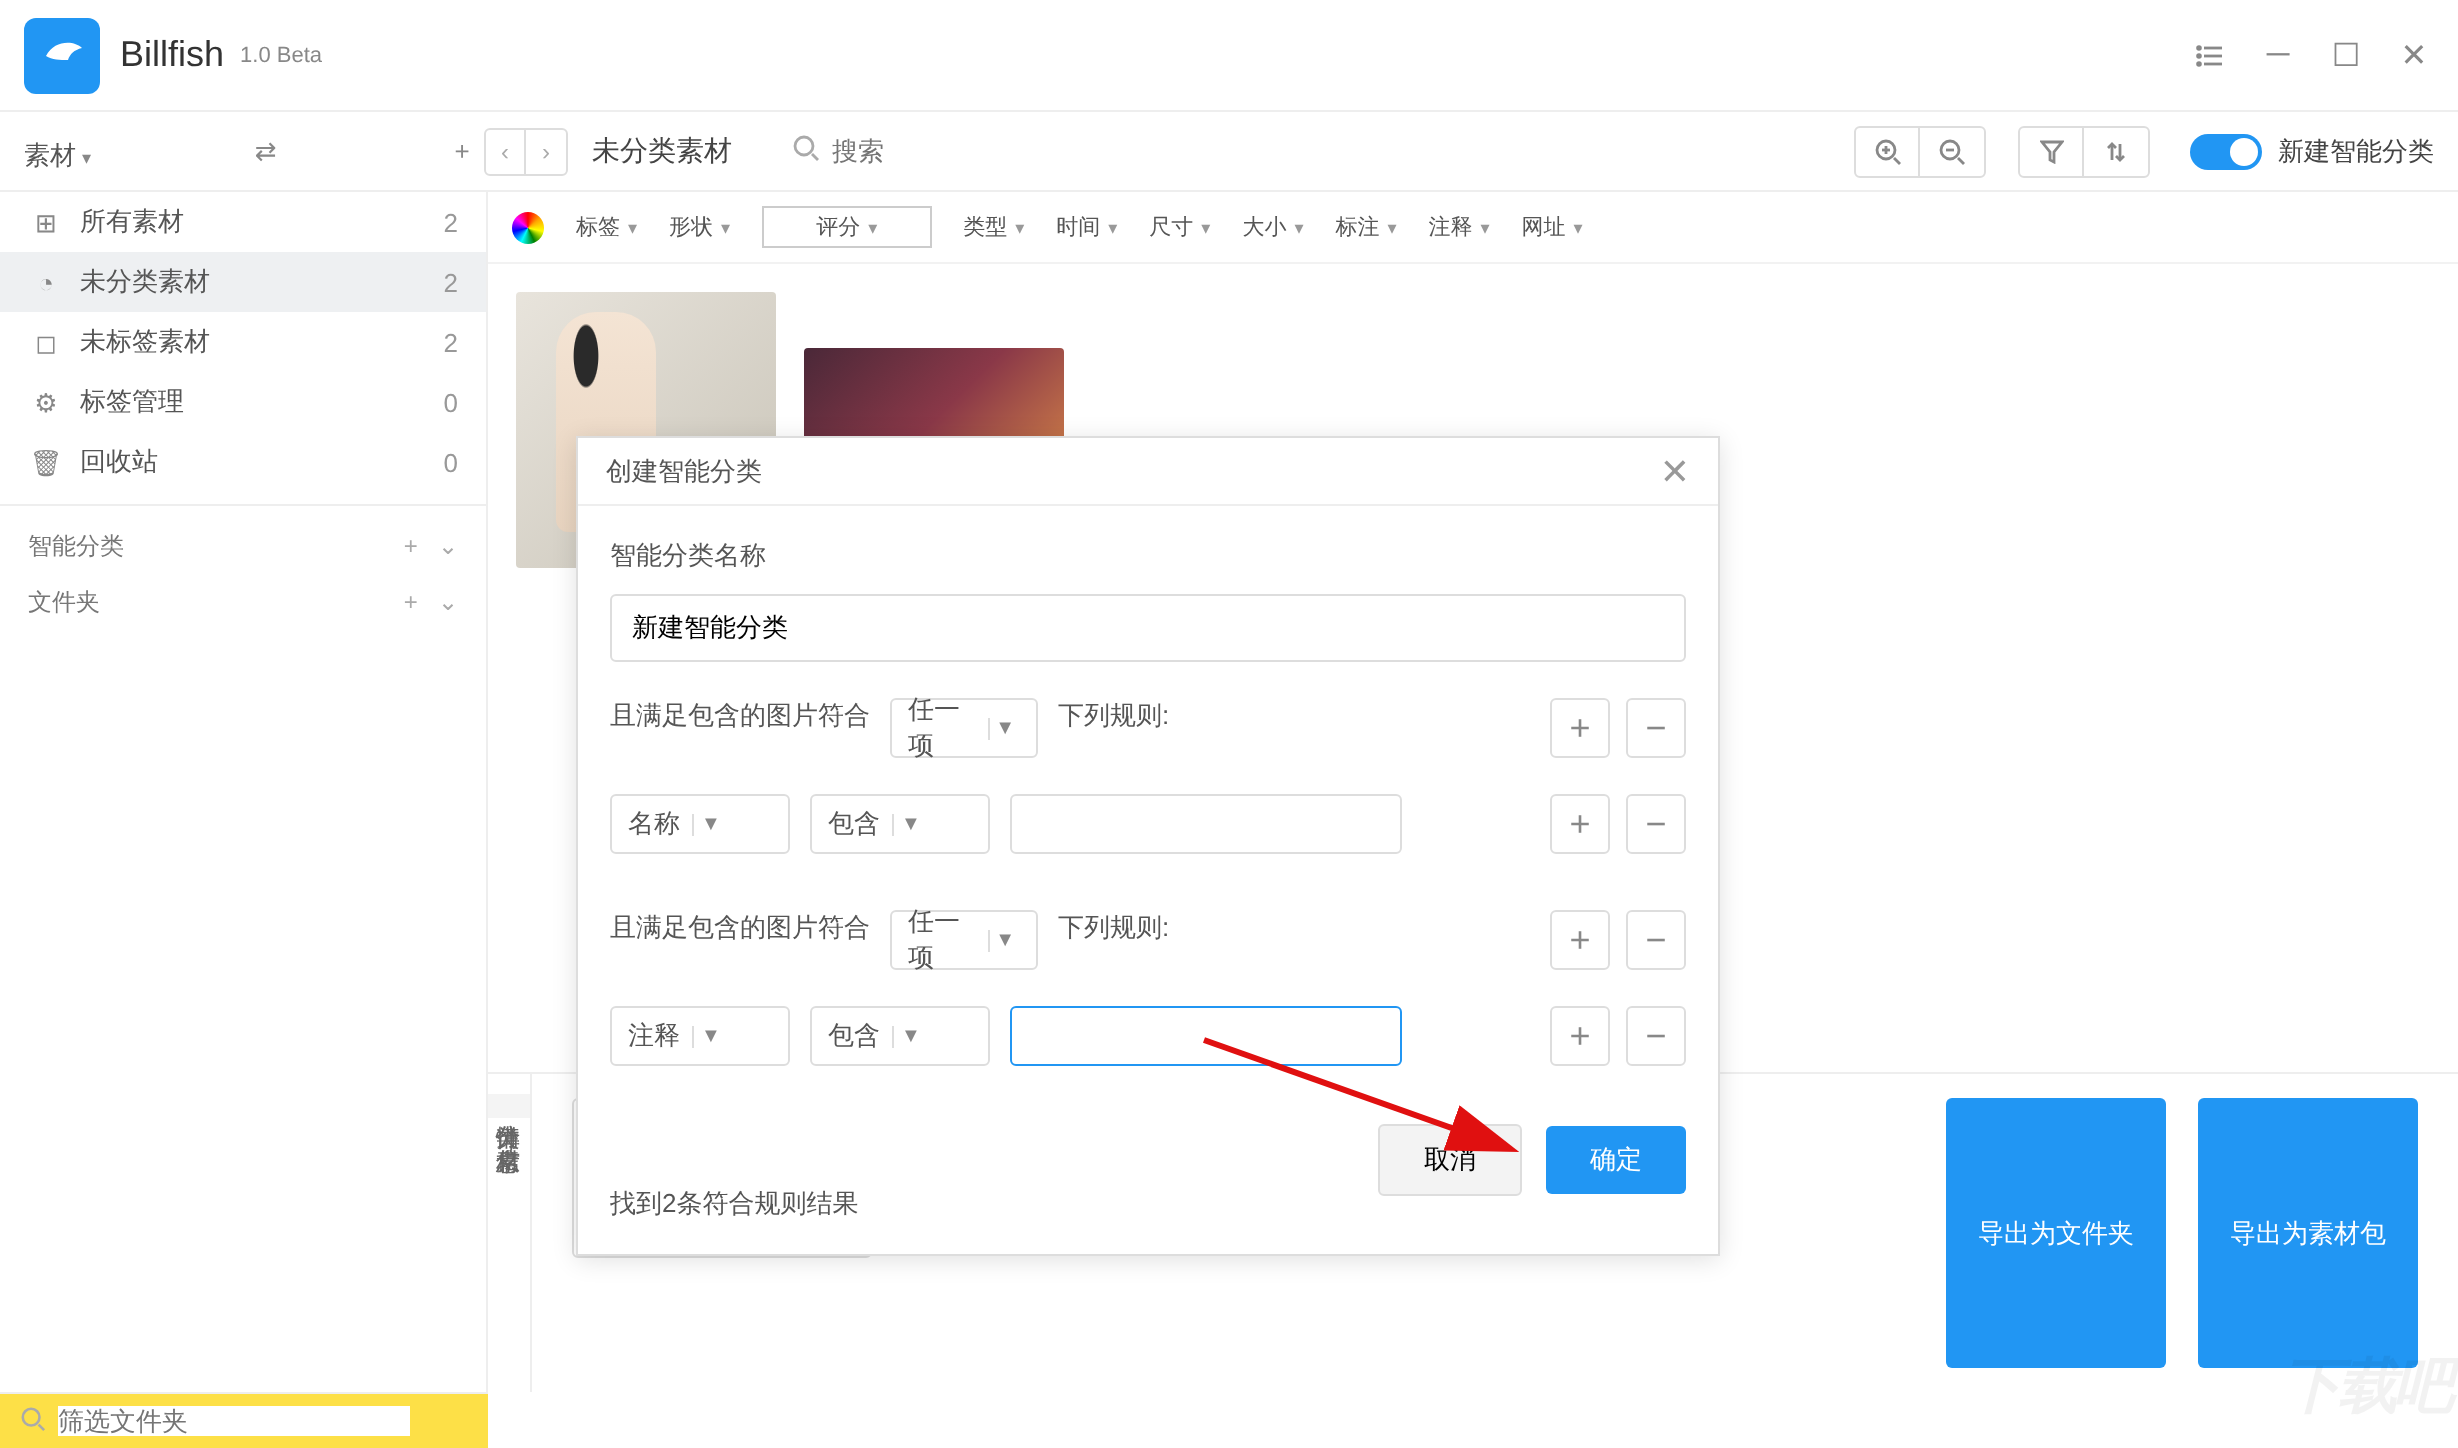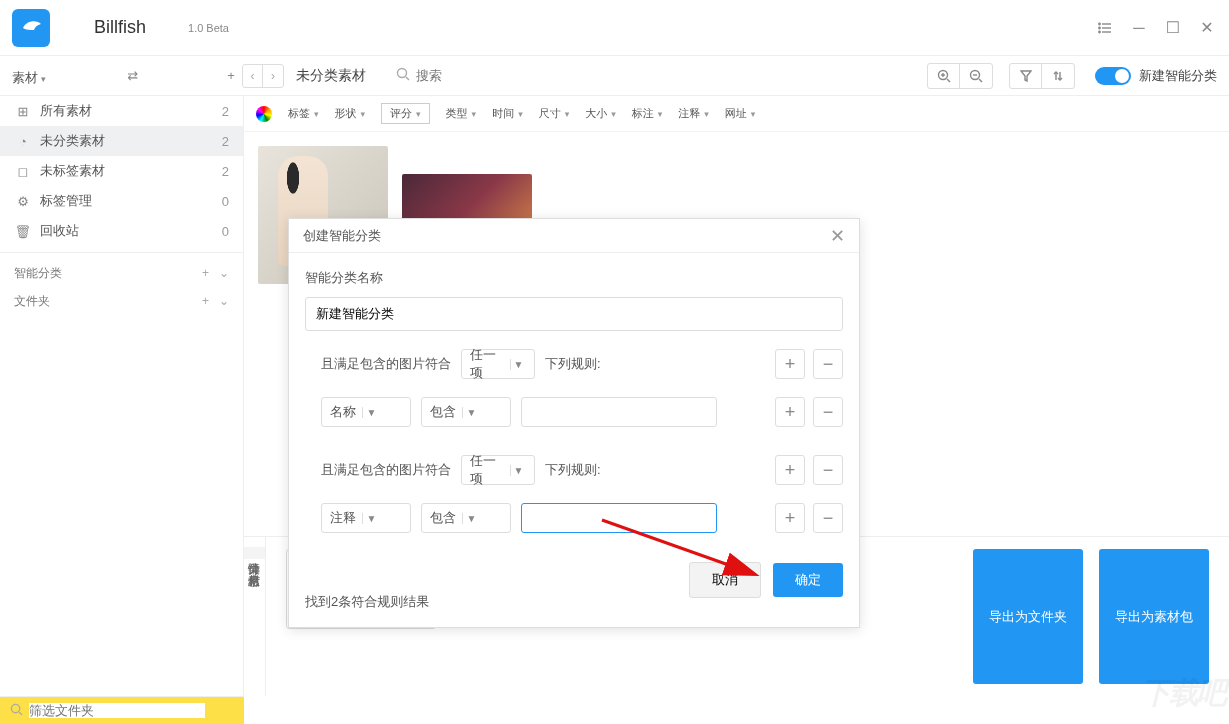--- a/index.html
+++ b/index.html
@@ -1,18 +1,18 @@
 <!DOCTYPE html>
 <html><head>
 <meta charset="utf-8">
 <style>
 * { box-sizing: border-box; margin: 0; padding: 0; font-family: "Microsoft YaHei", Arial, sans-serif; }
 body { width: 1229px; height: 724px; background: #fff; overflow: hidden; font-size: 13px; color: #333; position: relative; }
 
-.titlebar { height: 56px; display: flex; align-items: center; padding: 0 12px; border-bottom: 1px solid #eee; gap: 34px; }
+.titlebar { height: 56px; display: flex; align-items: center; padding: 0 12px; border-bottom: 1px solid #eee; }
 .logo { width: 38px; height: 38px; background: #2196F3; border-radius: 6px; display: flex; align-items: center; justify-content: center; margin-right: 10px; }
 .logo svg { fill: #fff; }
 .app-name { font-size: 18px; font-weight: 500; color: #333; margin-right: 8px; }
 .app-ver { font-size: 11px; color: #888; }
 .win-ctrls { margin-left: auto; display: flex; gap: 14px; color: #888; }
 .win-ctrls span { cursor: pointer; font-size: 16px; display:flex; align-items:center; justify-content:center; width:20px; height:20px; }
 
 .toolbar { height: 40px; display: flex; align-items: center; padding: 0 12px; border-bottom: 1px solid #eee; }
 .side-head { width: 230px; display: flex; align-items: flex-end; }
 .side-title { font-size: 13px; color: #555; }
@@ -44,21 +44,21 @@
 .side-item .scount { margin-left: auto; color: #999; }
 .side-sep { height: 1px; background: #eee; margin: 6px 0; }
 .side-sec { height: 28px; display: flex; align-items: center; padding: 0 14px; color: #777; font-size: 12px; }
 .side-sec .icons { margin-left: auto; display: flex; gap: 10px; color: #aaa; }
 
 .content { flex: 1; position: relative; display: flex; flex-direction: column; }
 .filter-row { height: 36px; display: flex; align-items: center; padding: 0 12px; gap: 16px; border-bottom: 1px solid #f2f2f2; font-size: 11px; color: #555; }
 .color-dot { width: 16px; height: 16px; border-radius: 50%; background: conic-gradient(red,orange,yellow,green,cyan,blue,magenta,red); }
 .fitem { cursor: pointer; display:flex; align-items:center; }
 .fitem::after { content: "▾"; font-size: 9px; margin-left: 4px; color: #999; }
-.fitem.boxed { border: 1px solid #ccc; border-radius: 0; padding: 2px 8px; }
+.fitem.boxed { border: 1px solid #ccc; border-radius: 0; padding: 2px 26px; }
 .thumbs { padding: 14px; display: flex; gap: 14px; flex: 1; align-items: flex-start; }
 .thumb { background: #ddd; border-radius: 2px; }
 .thumb1 { width: 130px; height: 138px; background: linear-gradient(135deg,#e8e4dc,#c9c4b8); position:relative; overflow:hidden; }
 .thumb1::after { content:""; position:absolute; left:20px; top:10px; width:50px; height:110px; background: radial-gradient(ellipse at 30% 20%, #2a2a2a 12%, transparent 13%), linear-gradient(#f4e4d4,#e8d4c0); border-radius: 20px 20px 6px 6px; }
 .thumb2 { width: 130px; height: 72px; background: linear-gradient(135deg,#4a2838,#8a3848,#d88848); margin-top: 28px; }
 
 .bottom-panel { position: absolute; bottom: 0; left: 0; right: 0; height: 160px; display: flex; border-top: 1px solid #eee; background: #fff; }
 .bp-tabs { width: 22px; border-right: 1px solid #eee; display: flex; flex-direction: column; padding-top: 10px; }
 .bp-tab { writing-mode: vertical-rl; font-size: 12px; color: #666; padding: 6px 3px; cursor: pointer; }
 .bp-tab.active { background: #f4f4f4; }
@@ -67,21 +67,21 @@
 .bp-meta { display: flex; flex-direction: row; gap: 14px; font-size: 13px; color: #666; }
 .bp-actions { margin-left: auto; display: flex; gap: 16px; }
 .btn-blue { background: #2196F3; color: #fff; border: none; border-radius: 3px; padding: 8px 16px; font-size: 13px; cursor: pointer; }
 
 .modal { position: absolute; left: 288px; top: 218px; width: 572px; background: #fff; border: 1px solid #ddd; box-shadow: 0 2px 12px rgba(0,0,0,0.12); }
 .modal-h { height: 34px; border-bottom: 1px solid #eee; display: flex; align-items: center; padding: 0 14px; font-size: 13px; color: #555; }
 .modal-h .close { margin-left: auto; color: #999; cursor: pointer; font-size: 18px; }
 .modal-b { padding: 16px; }
 .modal-label { font-size: 13px; color: #555; margin-bottom: 10px; }
 .modal-input { width: 100%; height: 34px; border: 1px solid #ddd; border-radius: 3px; padding: 0 10px; outline: none; font-size: 13px; }
-.rule-row { display: flex; align-items: center; gap: 10px; margin-top: 18px; font-size: 13px; color: #555; margin-left: 16px; }
+.rule-row { display: flex; align-items: flex-start; gap: 10px; margin-top: 18px; font-size: 13px; color: #555; }
 .sel { border: 1px solid #ddd; border-radius: 3px; height: 30px; display: flex; align-items: center; padding: 0 8px; background: #fff; cursor: pointer; }
 .sel .caret { width: 18px; text-align: center; color: #888; border-left: 1px solid #ddd; margin-left: 6px; font-size:10px; }
 .sel.sm { width: 74px; }
 .sel.md { width: 90px; }
 .txt-in { border: 1px solid #ddd; border-radius: 3px; height: 30px; width: 196px; padding: 0 8px; outline: none; }
 .pm { margin-left: auto; display: flex; gap: 8px; }
 .pm-btn { width: 30px; height: 30px; border: 1px solid #ddd; border-radius: 3px; display: flex; align-items: center; justify-content: center; color: #888; cursor: pointer; font-size: 18px; }
 .modal-f { display: flex; align-items: center; padding: 0 16px 16px; }
 .result-txt { font-size: 13px; color: #555; margin-top: 44px; }
 .btn-cancel { margin-left: auto; background: #f3f3f3; border: 1px solid #ddd; border-radius: 3px; padding: 8px 22px; font-size: 13px; cursor: pointer; margin-right: 12px; }

